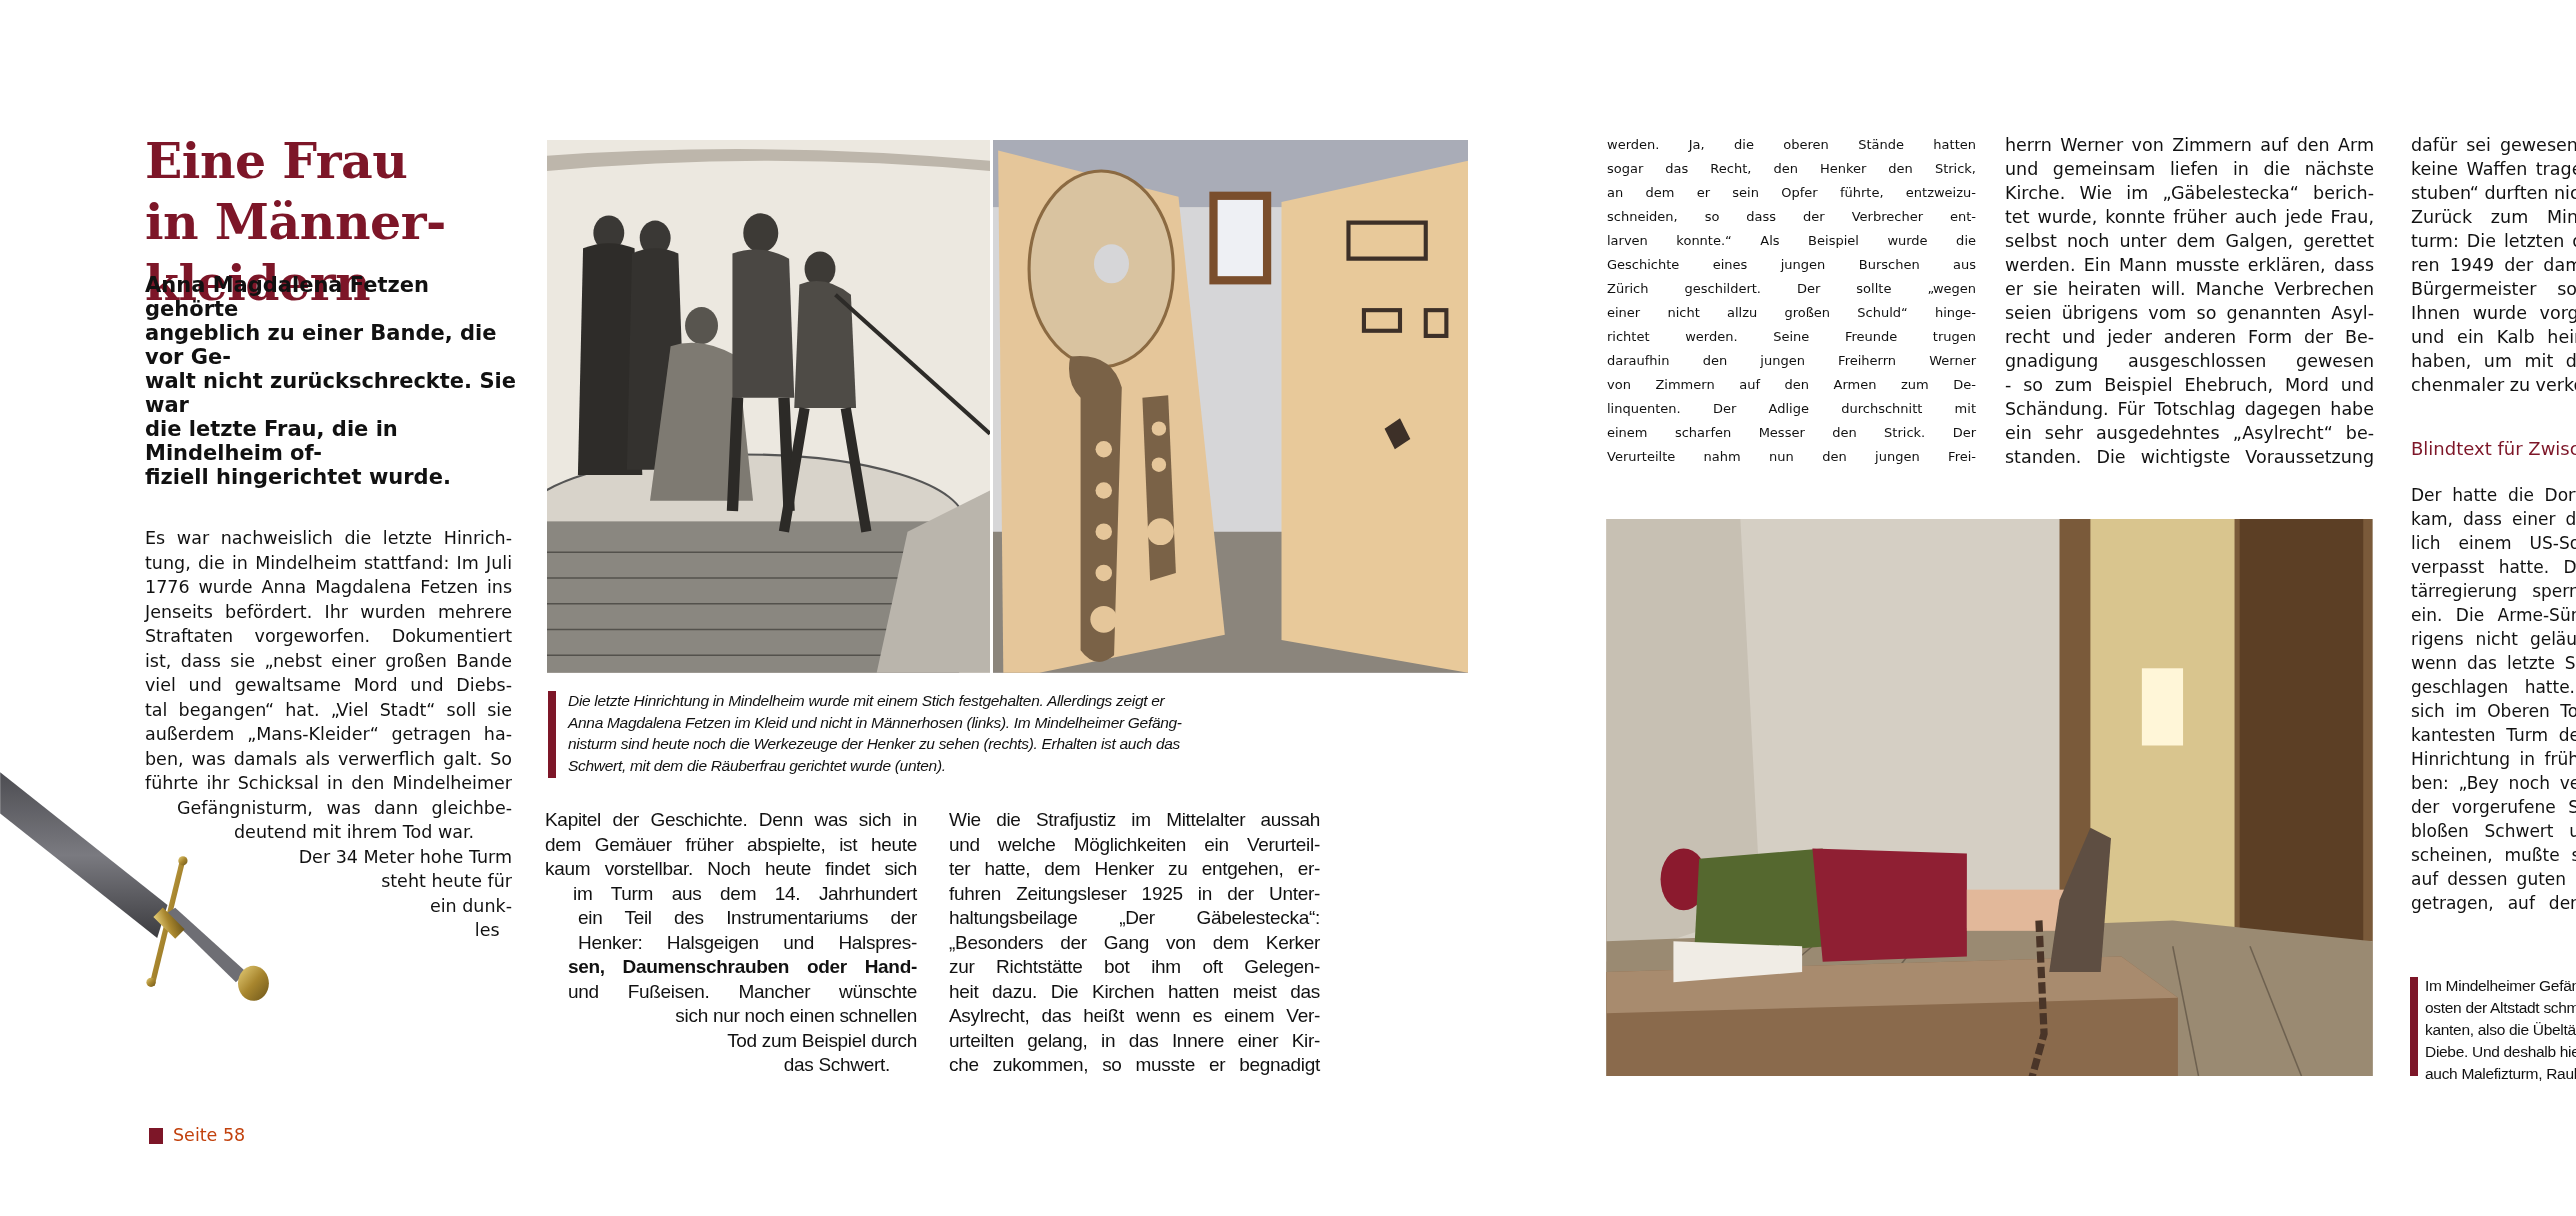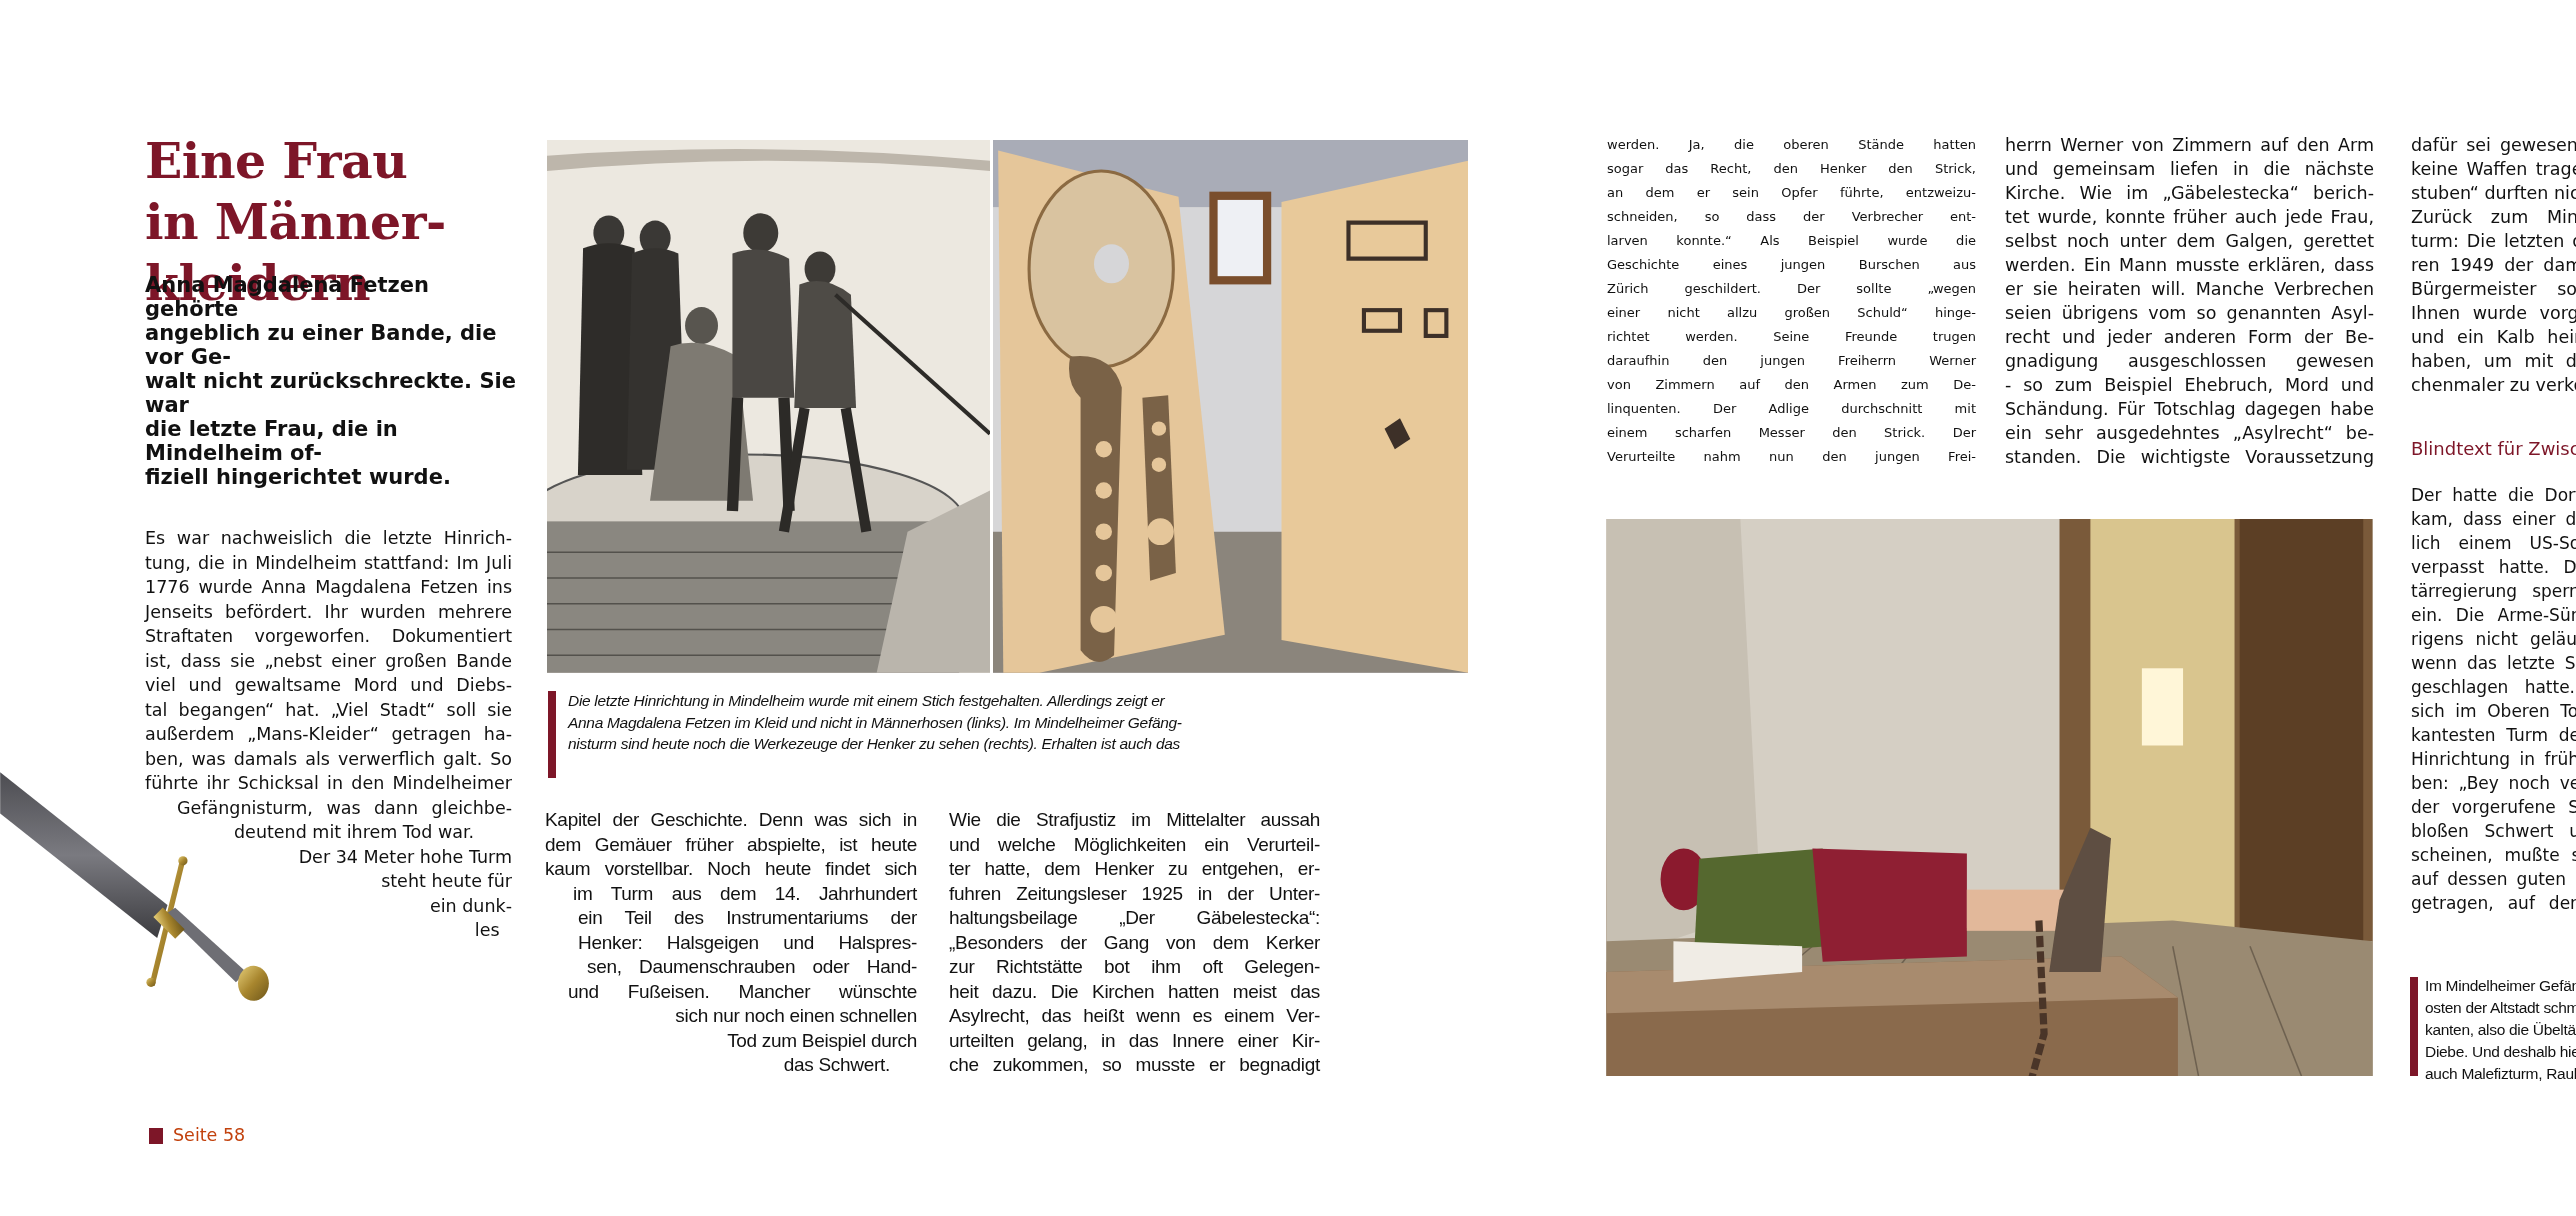--- a/index.html
+++ b/index.html
@@ -190,30 +190,31 @@
       <rect x="840" y="330" width="40" height="50" fill="none" stroke="#3d3028" stroke-width="8"></rect>
       <path d="M760 560 L790 540 L810 580 L780 600Z" fill="#3d3028"></path>
     </svg>
   </div>
 
   <div class="abs caption-bar" style="left:548px;top:691px;height:87px;"></div>
   <div class="abs caption" style="left:568px;top:690px;width:752px;font-style:italic;">
     <div>Die letzte Hinrichtung in Mindelheim wurde mit einem Stich festgehalten. Allerdings zeigt er</div>
     <div>Anna Magdalena Fetzen im Kleid und nicht in Männerhosen (links). Im Mindelheimer Gefäng-</div>
     <div>nisturm sind heute noch die Werkezeuge der Henker zu sehen (rechts). Erhalten ist auch das</div>
+    <div>Schwert, mit dem die Räuberfrau gerichtet wurde (unten).</div>
   </div>
 
   <div class="abs body-text narrow" style="left:545px;top:808px;width:372px;font-size:19px;line-height:24.5px;">
     <span class="ln">Kapitel der Geschichte. Denn was sich in</span>
     <span class="ln">dem Gemäuer früher abspielte, ist heute</span>
     <span class="ln">kaum vorstellbar. Noch heute findet sich</span>
     <span class="ln" style="margin-left:28px;">im Turm aus dem 14. Jahrhundert</span>
     <span class="ln" style="margin-left:33px;">ein Teil des Instrumentariums der</span>
     <span class="ln" style="margin-left:33px;">Henker: Halsgeigen und Halspres-</span>
-    <span class="ln" style="margin-left:42px;">sen, Daumenschrauben oder Hand-</span>
+    <span class="ln" style="margin-left:23px;font-weight:bold;">sen, Daumenschrauben oder Hand-</span>
     <span class="ln" style="margin-left:23px;">und Fußeisen. Mancher wünschte</span>
     <span class="ln right">sich nur noch einen schnellen</span>
     <span class="ln right">Tod zum Beispiel durch</span>
     <span class="ln right" style="padding-right:27px;">das Schwert.</span>
   </div>
 
   <div class="abs body-text narrow" style="left:949px;top:808px;width:371px;font-size:19px;line-height:24.5px;">
     <span class="ln">Wie die Strafjustiz im Mittelalter aussah</span>
     <span class="ln">und welche Möglichkeiten ein Verurteil-</span>
     <span class="ln">ter hatte, dem Henker zu entgehen, er-</span>

